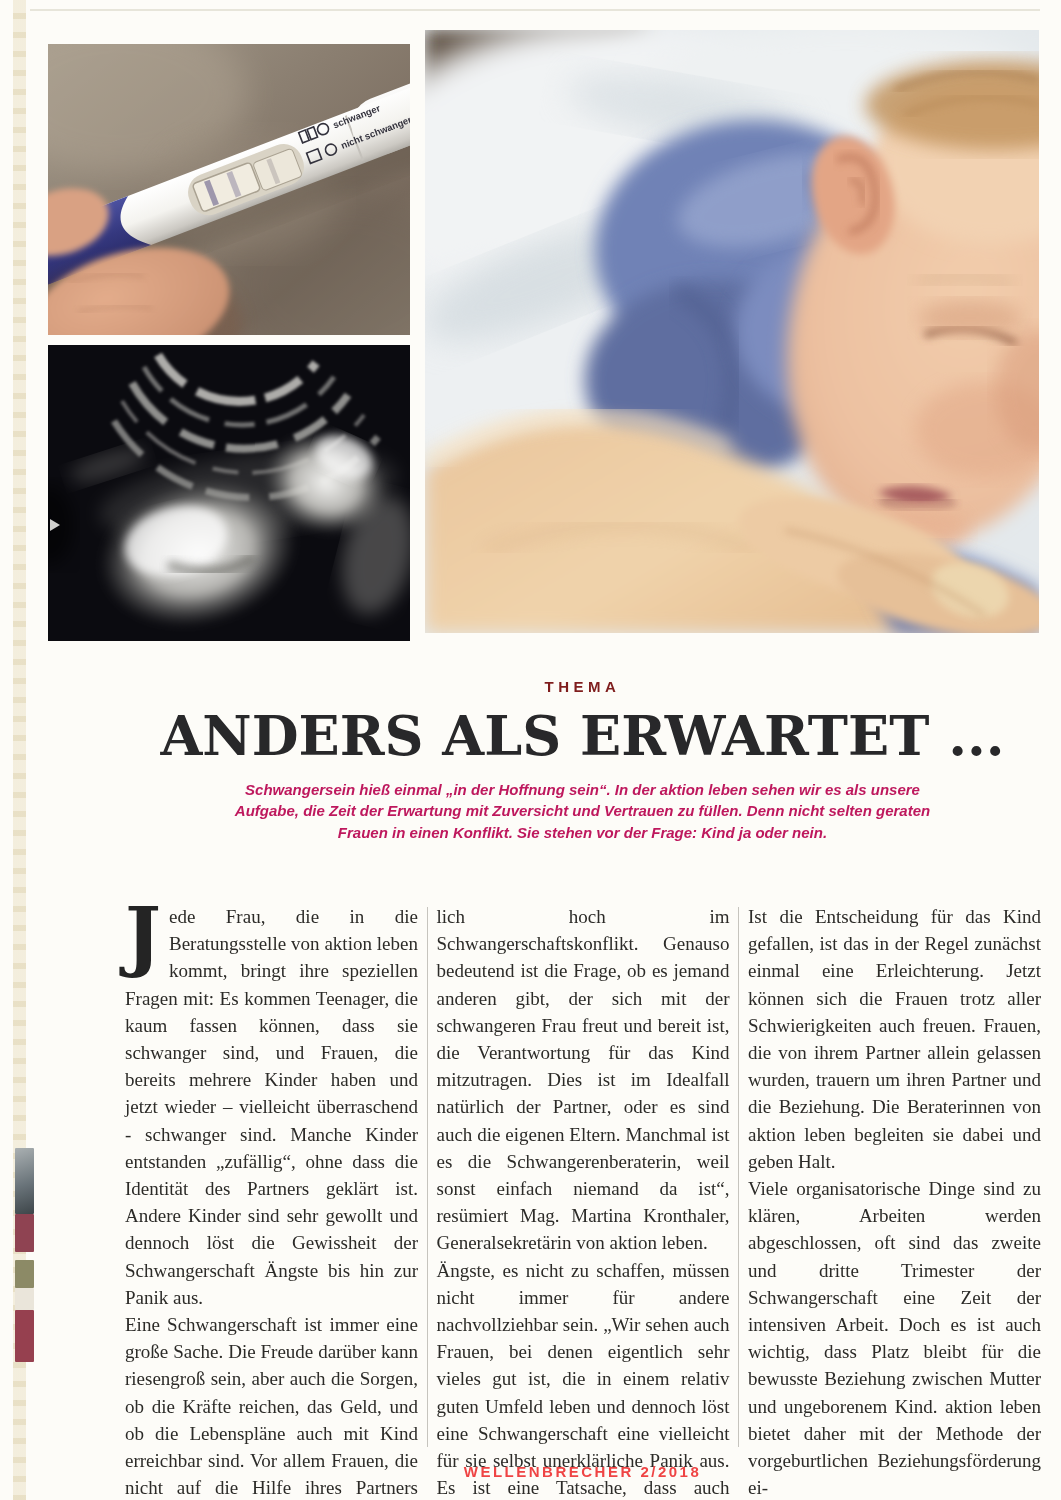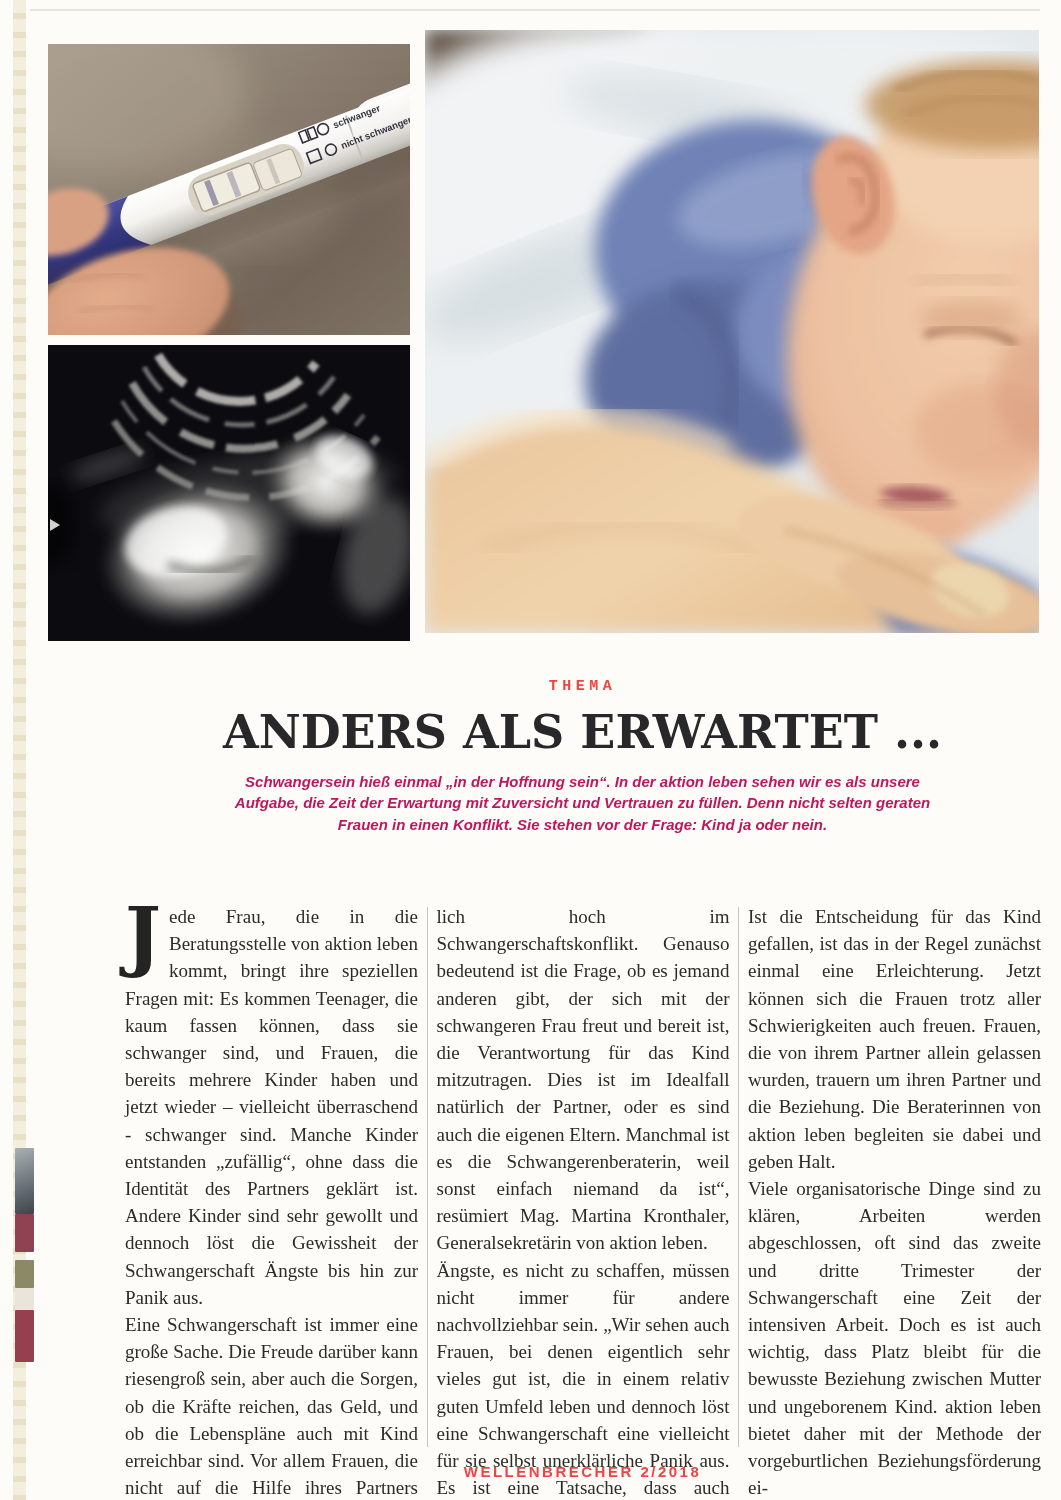--- a/index.html
+++ b/index.html
@@ -25,27 +25,27 @@
   
   .photo{position:absolute;overflow:hidden;}
   .photo svg{display:block;}
   .photo-test{left:48px;top:44px;width:362px;height:291px;}
   .photo-us{left:48px;top:345px;width:362px;height:296px;}
   .photo-baby{left:425px;top:30px;width:614px;height:603px;}
 
   
   .title-block{position:absolute;left:125px;top:678px;width:915px;text-align:center;}
   .kicker{
-    font-family:Liberation Mono, monospace;font-weight:bold;
-    font-size:15px;letter-spacing:4.5px;color:#ef4444;
+    font-family:Liberation Sans, sans-serif;font-weight:bold;
+    font-size:15px;letter-spacing:4.5px;color:#7f1d1d;
   }
   .headline{
     margin-top:14px;
     font-family:"DejaVu Serif", serif;font-weight:900;
-    font-size:46px;line-height:1.0;letter-spacing:0px;color:#28282a;
+    font-size:54px;line-height:1.0;letter-spacing:0px;color:#28282a;
   }
   .standfirst{
     margin:16px auto 0;width:720px;
     font-family:"Liberation Sans", sans-serif;font-style:italic;font-weight:bold;
     font-size:15px;line-height:1.43;color:#be185d;
   }
 
   
   .columns{
     position:absolute;left:125px;top:903px;width:916px;height:548px;

